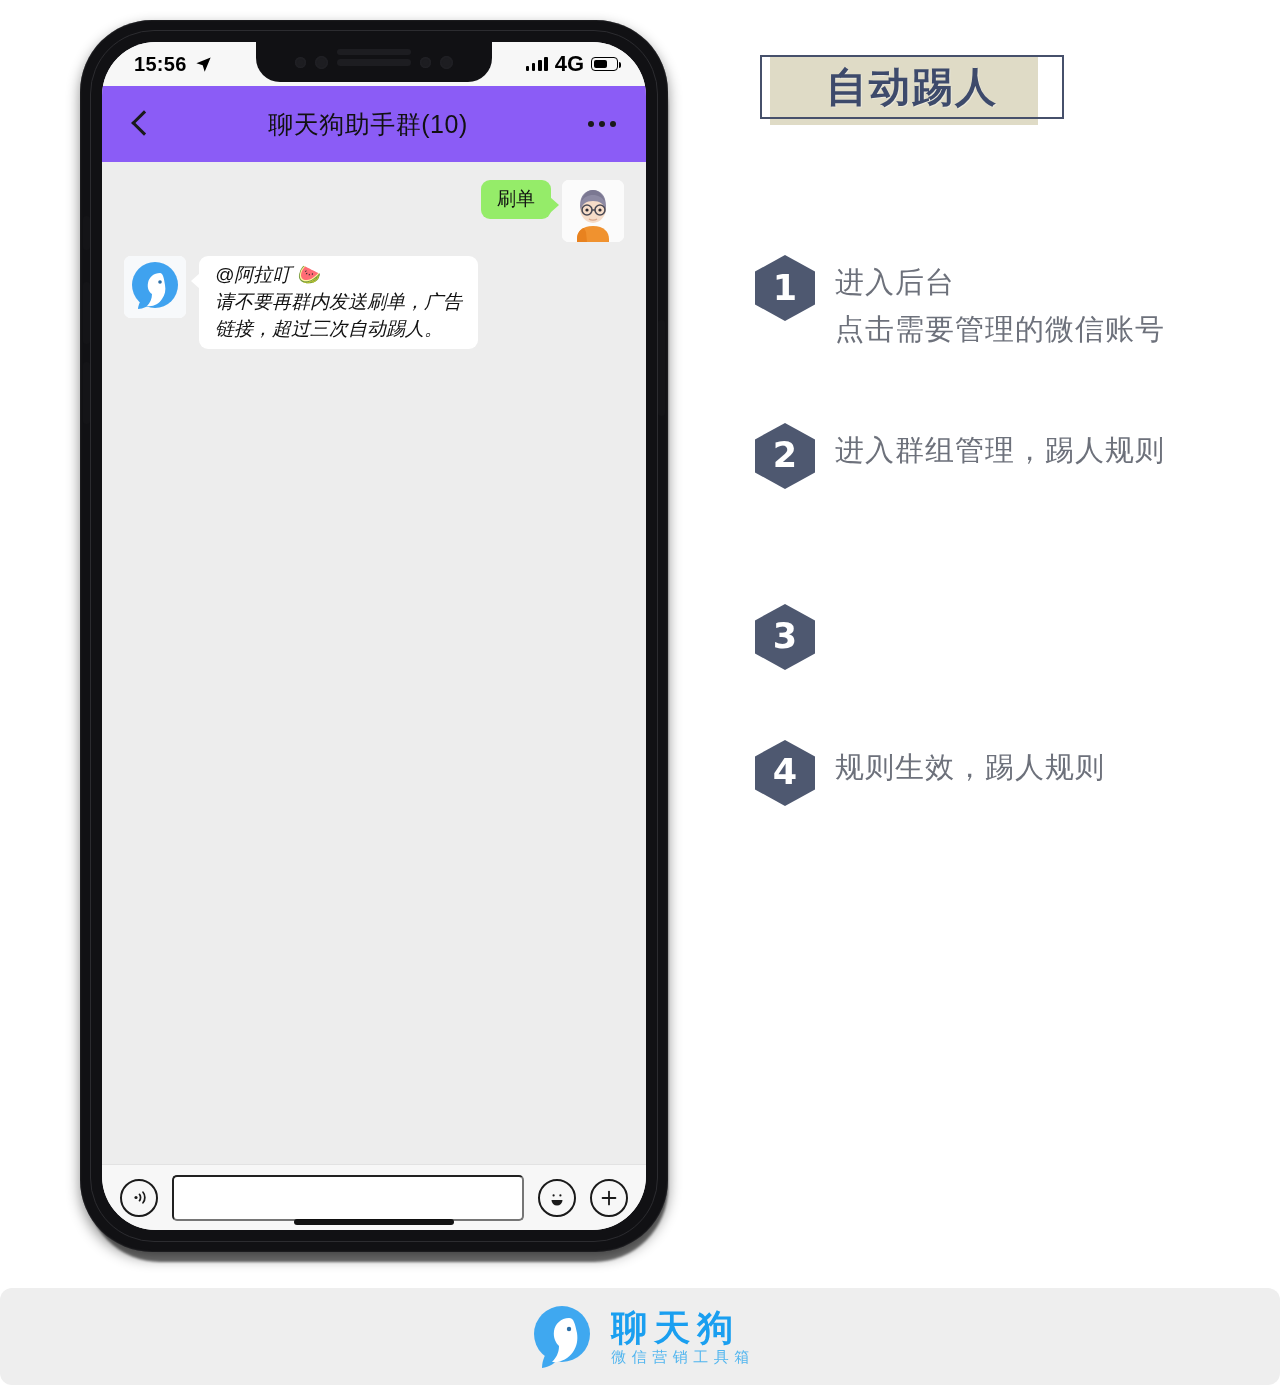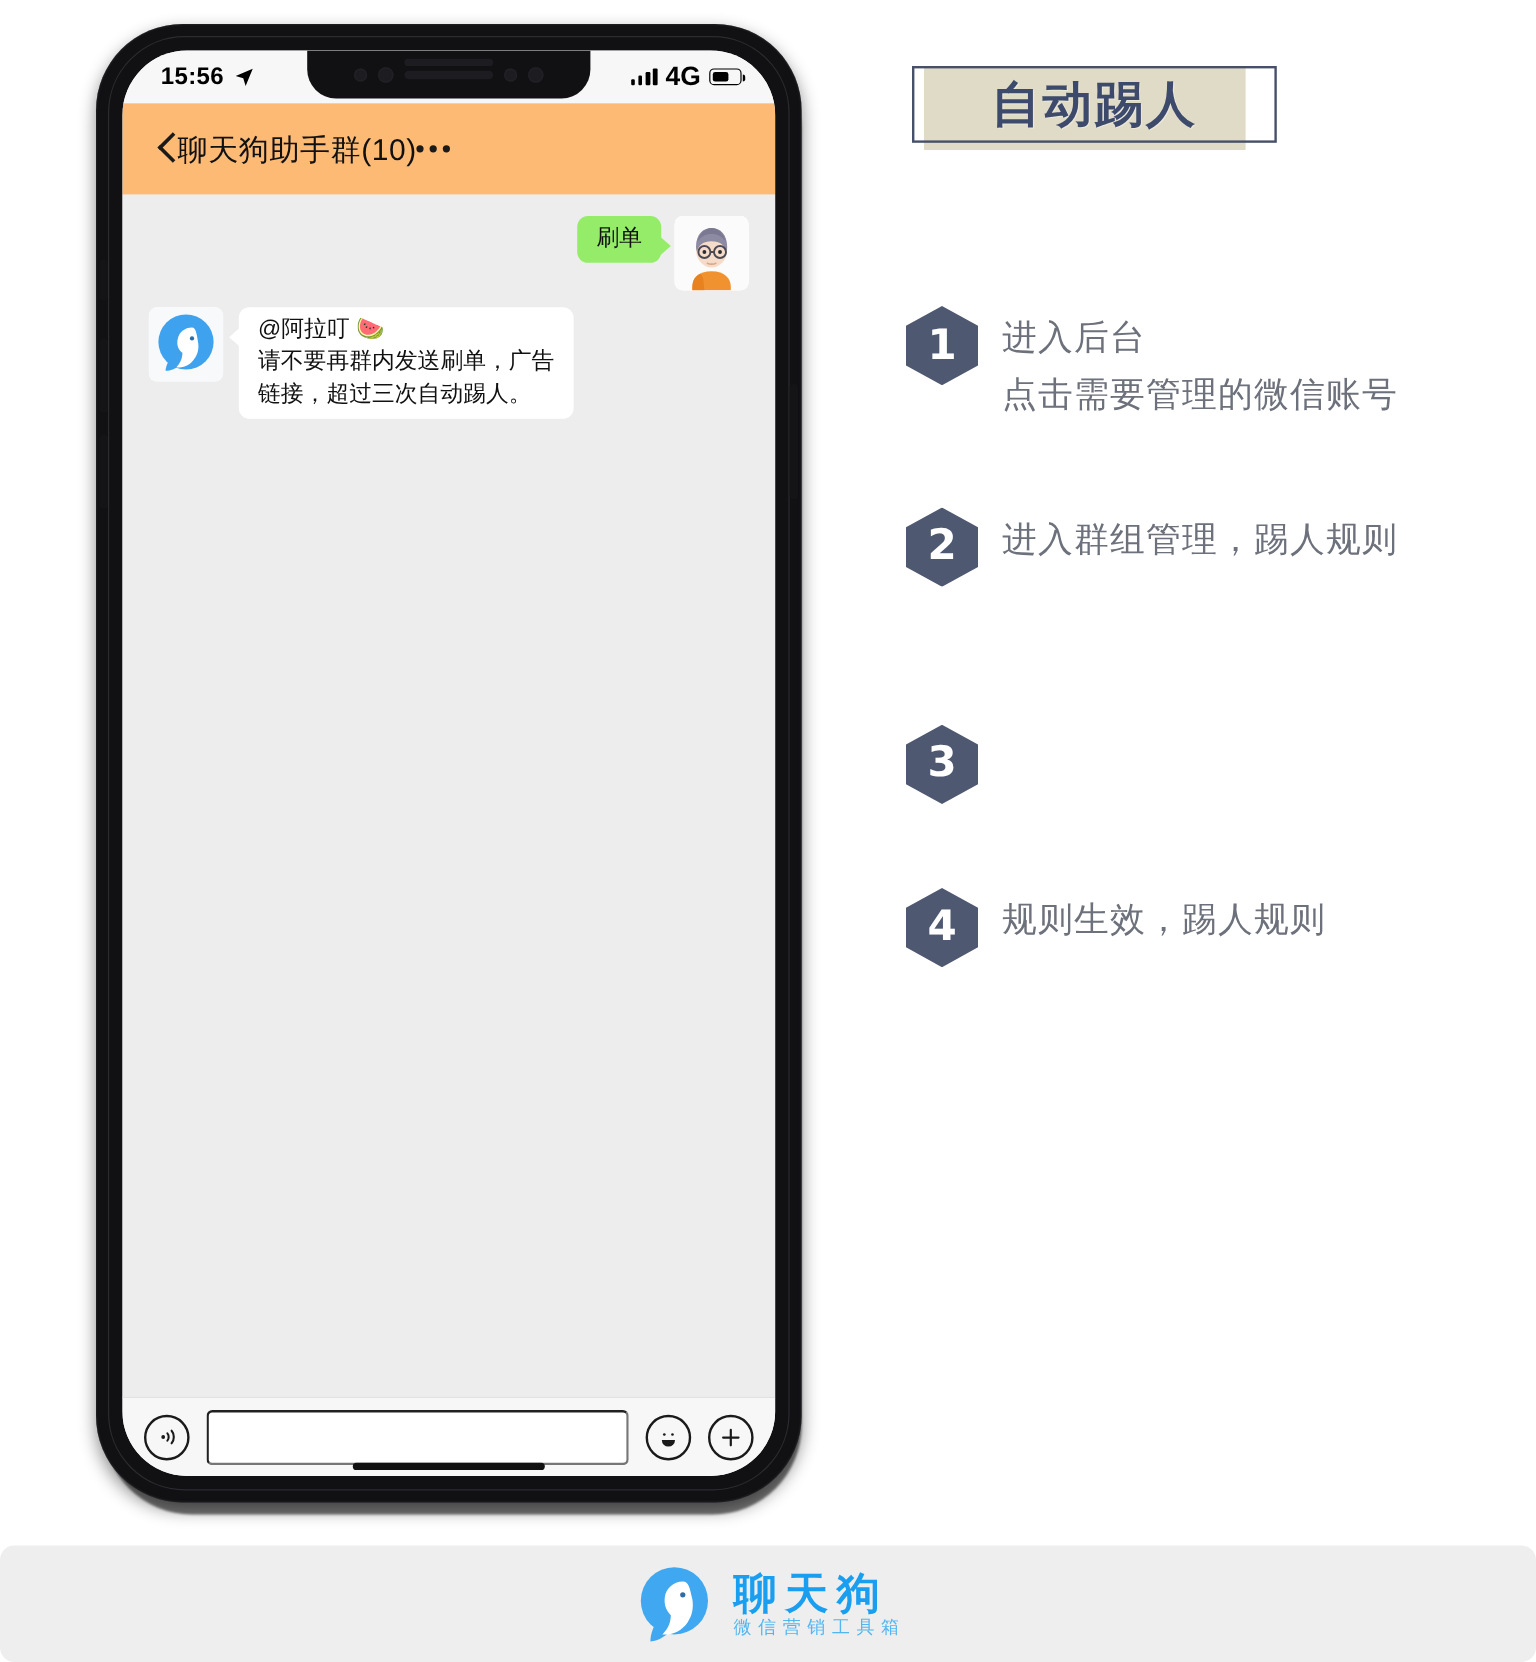--- a/index.html
+++ b/index.html
@@ -93,22 +93,22 @@
   }
   .battery::after{
     content:""; position:absolute; right:-4px; top:4px;
     width:2.4px;height:6px;background:#000;border-radius:0 2px 2px 0;
   }
   .battery i{ display:block;height:100%;width:62%;background:#000;border-radius:2px; }
 
   
   .chat-header{
     position:absolute; top:44px; left:0; width:100%; height:76px;
-    background:#fdba74;
-    display:flex; align-items:center; justify-content:flex-start;
+    background:#8b5cf6;
+    display:flex; align-items:center; justify-content:space-between;
     padding:0 30px;
     z-index:4;
   }
   .back-chevron{ width:16px; height:28px; position:relative; cursor:pointer;}
   .back-chevron::before{
     content:""; position:absolute; left:3px; top:4px;
     width:15px;height:15px;
     border-left:3px solid #1a1a1a; border-bottom:3px solid #1a1a1a;
     transform:rotate(45deg);
   }
@@ -118,21 +118,21 @@
 
   
   .chat-body{
     position:absolute; top:120px; left:0; width:544px; height:1002px;
     background:#ededed;
     padding:18px 22px 0 22px;
     overflow:hidden;
   }
   .msg-row{ display:flex; margin-bottom:14px; }
   .msg-row.out{ justify-content:flex-end; align-items:flex-start; }
-  .msg-row.in{ justify-content:flex-start; align-items:flex-start; }
+  .msg-row.in{ justify-content:flex-start; align-items:flex-start;font-style:italic; }
 
   .avatar{
     width:62px;height:62px;border-radius:7px;flex:0 0 auto;overflow:hidden;
     background:#fff;
   }
   .avatar.me{ margin-left:11px; }
   .avatar.bot{ margin-right:13px; }
 
   .bubble{
     position:relative;

